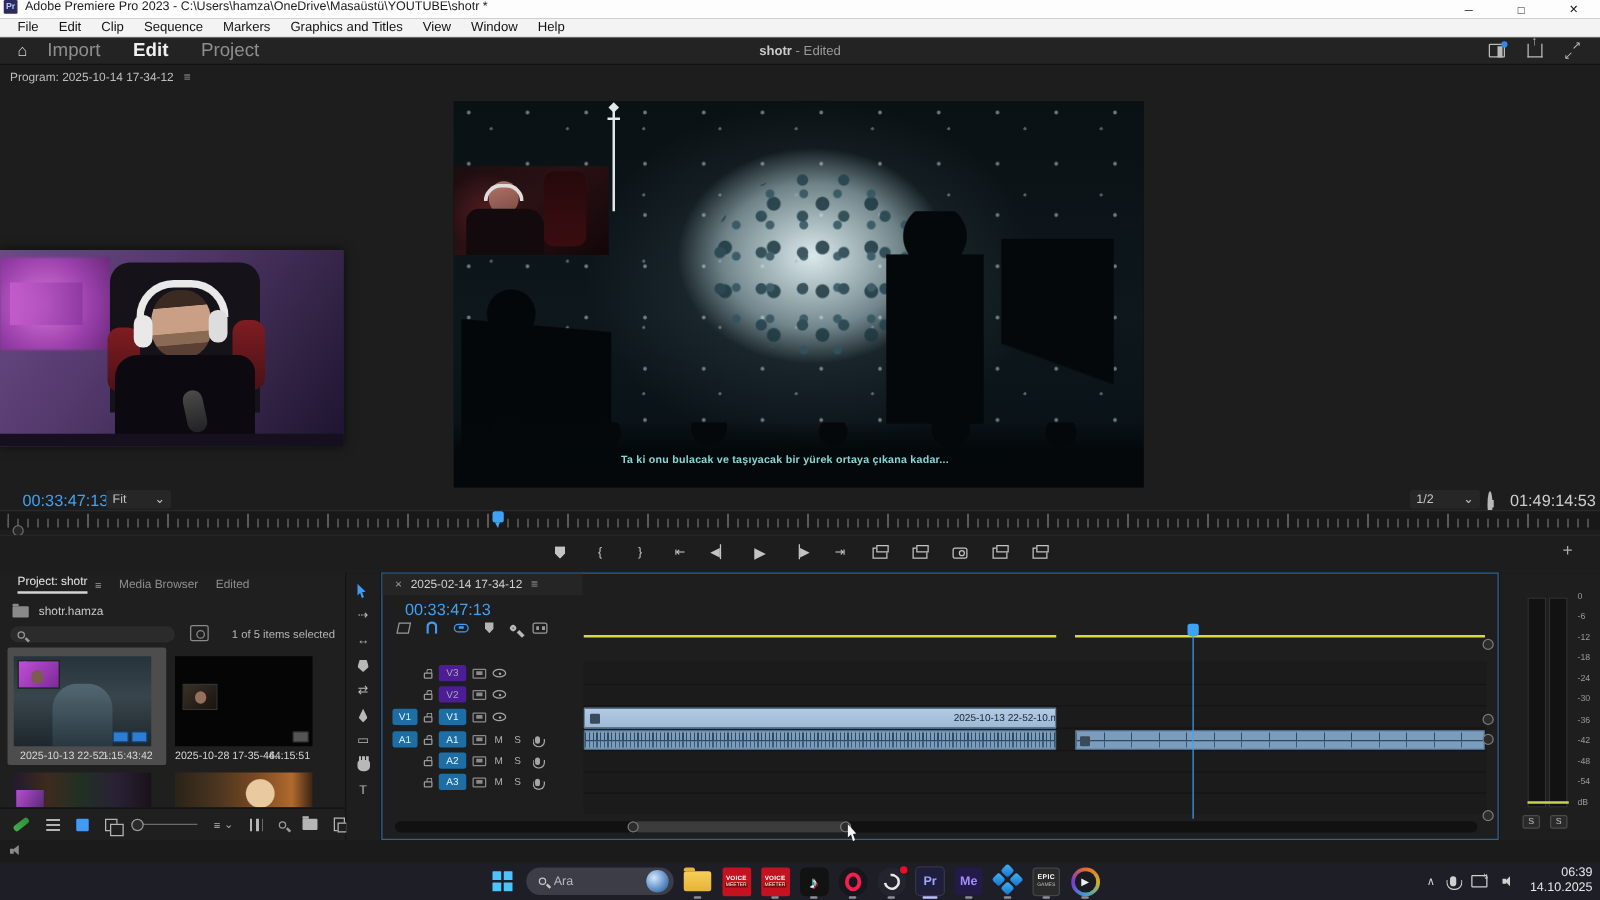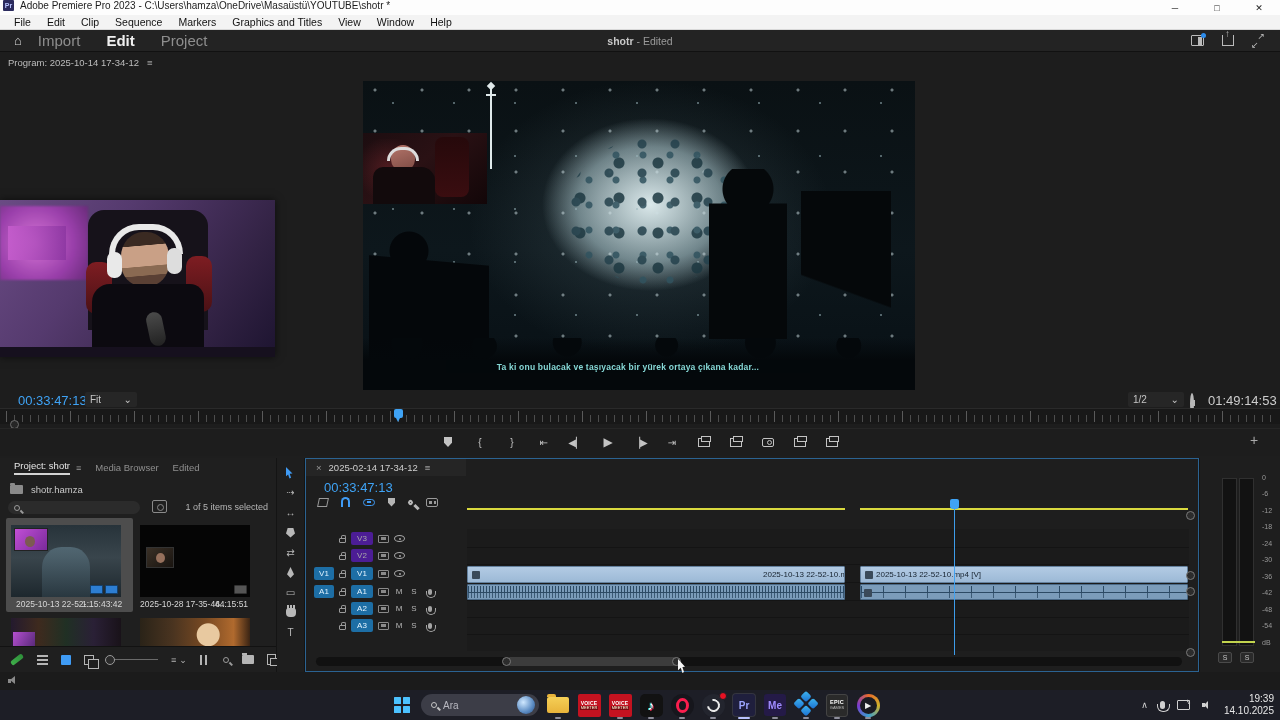--- a/index.html
+++ b/index.html
@@ -586,24 +586,20 @@
         <span class="sync-ic"></span>
         <span class="msbtn">M</span>
         <span class="msbtn">S</span>
         <span class="mic-ic"></span>
       </div>
 
       <div class="vclip" style="left:161px;width:378px">
         <span class="fx"></span>
         <span style="margin-left:280px">2025-10-13 22-52-10.mp4</span>
       </div>
-      <div class="vclip" style="left:554px;width:328px">
-        <span class="fx"></span>
-        <span>2025-10-13 22-52-10.mp4 [V]</span>
-      </div>
       <div class="aclip" style="left:161px;width:378px">
         <div class="wave"></div>
           <div class="mid"></div>
           <div class="wave2"></div>
       </div>
       <div class="aclip quiet" style="left:554px;width:328px">
         <div class="wave"></div>
           <div class="mid"></div>
           <div class="wave2"></div>
         <div class="fx"></div>
@@ -726,19 +722,19 @@
           </span>
           <span class="dash"></span>
         </span>
     </div>
     <div id="tb-tray">
       <span class="chev">∧</span>
       <span class="tray-mic"></span>
       <span class="tray-net"></span>
       <span class="tray-spk"></span>
       <span id="tb-clock">
-        <span>19:39</span><br>
+        <span>06:39</span><br>
         <span>14.10.2025</span>
       </span>
     </div>
   </div>
 
 </div>
 
 </body></html>

